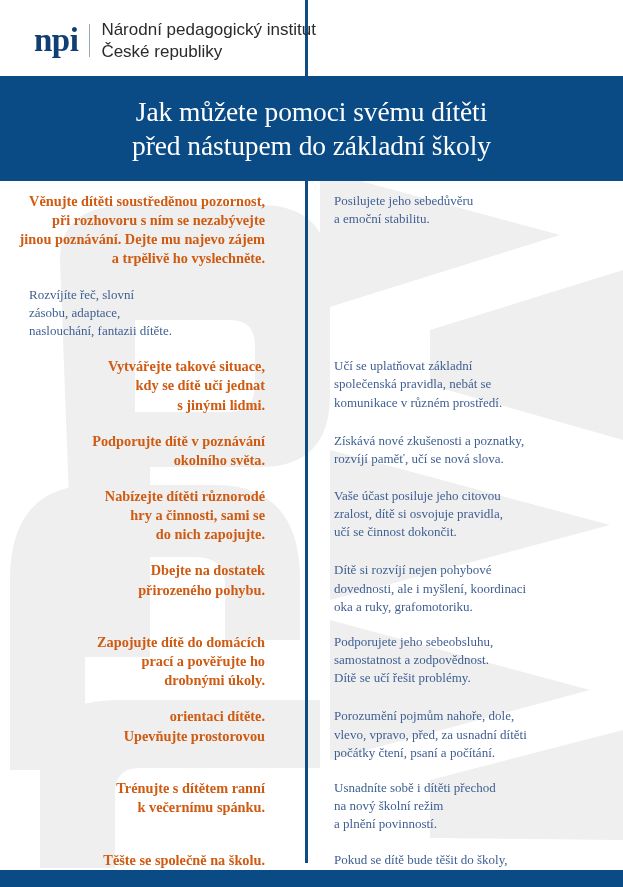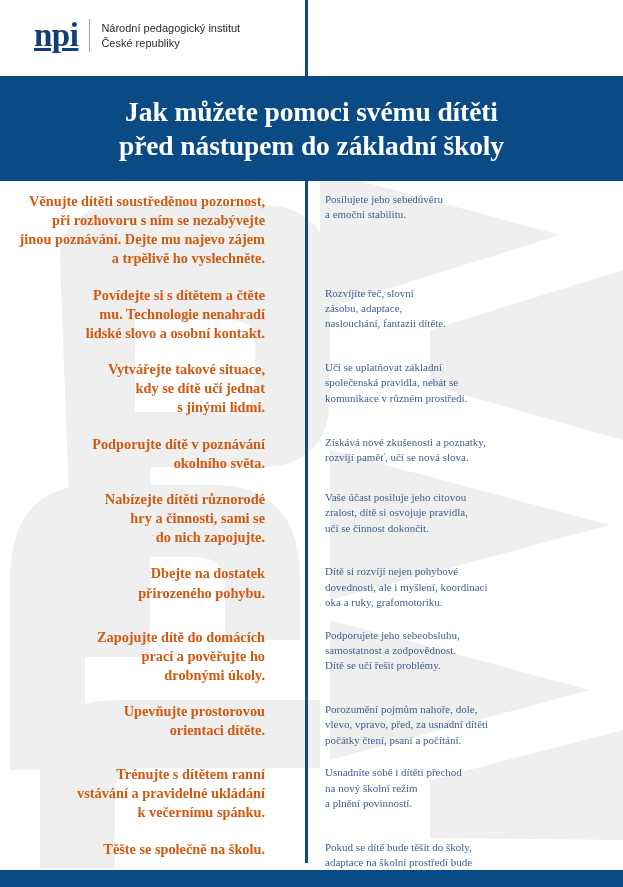--- a/index.html
+++ b/index.html
@@ -60,31 +60,30 @@
     align-items: center;
   }
   .logo-mark {
     font-family: "Liberation Serif", "DejaVu Serif", serif;
     font-weight: bold;
     font-size: 33px;
     line-height: 1;
     letter-spacing: -0.5px;
     color: #123f73;
     padding-right: 11px;
-    text-decoration: underline;
   }
   .logo-rule {
     width: 1px;
     height: 33px;
     background: #9aa7b6;
     margin-right: 11px;
   }
   .logo-text {
     font-family: "Liberation Sans", "DejaVu Sans", sans-serif;
-    font-size: 11px;
+    font-size: 17px;
     line-height: 1.28;
     color: #2b2b2b;
     white-space: nowrap;
   }
 
   
   .title-band {
     position: absolute;
     left: 0;
     top: 76px;
@@ -92,21 +91,21 @@
     height: 105px;
     background: #0a4a85;
     z-index: 5;
     display: flex;
     align-items: center;
     justify-content: center;
   }
   .title-band h1 {
     margin: 0;
     font-family: "Liberation Serif", "DejaVu Serif", serif;
-    font-weight: bold;
+    font-weight: normal;
     font-size: 27.5px;
     line-height: 1.22;
     color: #ffffff;
     text-align: center;
     letter-spacing: -0.1px;
     padding: 0 20px;
   }
   .title-line { display: block; }
 
   
@@ -132,25 +131,25 @@
     text-align: right;
     font-family: "Liberation Serif", "DejaVu Serif", serif;
     font-weight: bold;
     font-size: 14.3px;
     line-height: 1.34;
     color: #cf5a11;
   }
   .col-right {
     width: 318px;
     box-sizing: border-box;
-    padding-left: 20px;
+    padding-left: 29px;
     text-align: left;
     font-family: "Liberation Serif", "DejaVu Serif", serif;
     font-weight: normal;
-    font-size: 11px;
+    font-size: 13px;
     line-height: 1.40;
     color: #3f5f92;
   }
   .col-left div, .col-right div { white-space: nowrap; }
 
   
   .bottom-band {
     position: absolute;
     left: 0;
     top: 870px;
@@ -209,25 +208,20 @@
           <div>při rozhovoru s ním se nezabývejte</div>
           <div>jinou poznávání. Dejte mu najevo zájem</div>
           <div>a trpělivě ho vyslechněte.</div>
         </div>
         <div class="col-right">
           <div>Posilujete jeho sebedůvěru</div>
           <div>a emoční stabilitu.</div>
         </div>
       </div>
       <div class="row">
-        <div class="col-left">
-          <div>Povídejte si s dítětem a čtěte</div>
-          <div>mu. Technologie nenahradí</div>
-          <div>lidské slovo a osobní kontakt.</div>
-        </div>
         <div class="col-right">
           <div>Rozvíjíte řeč, slovní</div>
           <div>zásobu, adaptace,</div>
           <div>naslouchání, fantazii dítěte.</div>
         </div>
       </div>
       <div class="row">
         <div class="col-left">
           <div>Vytvářejte takové situace,</div>
           <div>kdy se dítě učí jednat</div>
@@ -279,33 +273,32 @@
           <div>drobnými úkoly.</div>
         </div>
         <div class="col-right">
           <div>Podporujete jeho sebeobsluhu,</div>
           <div>samostatnost a zodpovědnost.</div>
           <div>Dítě se učí řešit problémy.</div>
         </div>
       </div>
       <div class="row">
         <div class="col-left">
+          <div>orientaci dítěte.</div>
           <div>Upevňujte prostorovou</div>
-          <div>orientaci dítěte.</div>
         </div>
         <div class="col-right">
           <div>Porozumění pojmům nahoře, dole,</div>
           <div>vlevo, vpravo, před, za usnadní dítěti</div>
           <div>počátky čtení, psaní a počítání.</div>
         </div>
       </div>
       <div class="row">
         <div class="col-left">
           <div>Trénujte s dítětem ranní</div>
-          <div>vstávání a pravidelné ukládání</div>
           <div>k večernímu spánku.</div>
         </div>
         <div class="col-right">
           <div>Usnadníte sobě i dítěti přechod</div>
           <div>na nový školní režim</div>
           <div>a plnění povinností.</div>
         </div>
       </div>
       <div class="row">
         <div class="col-left">

